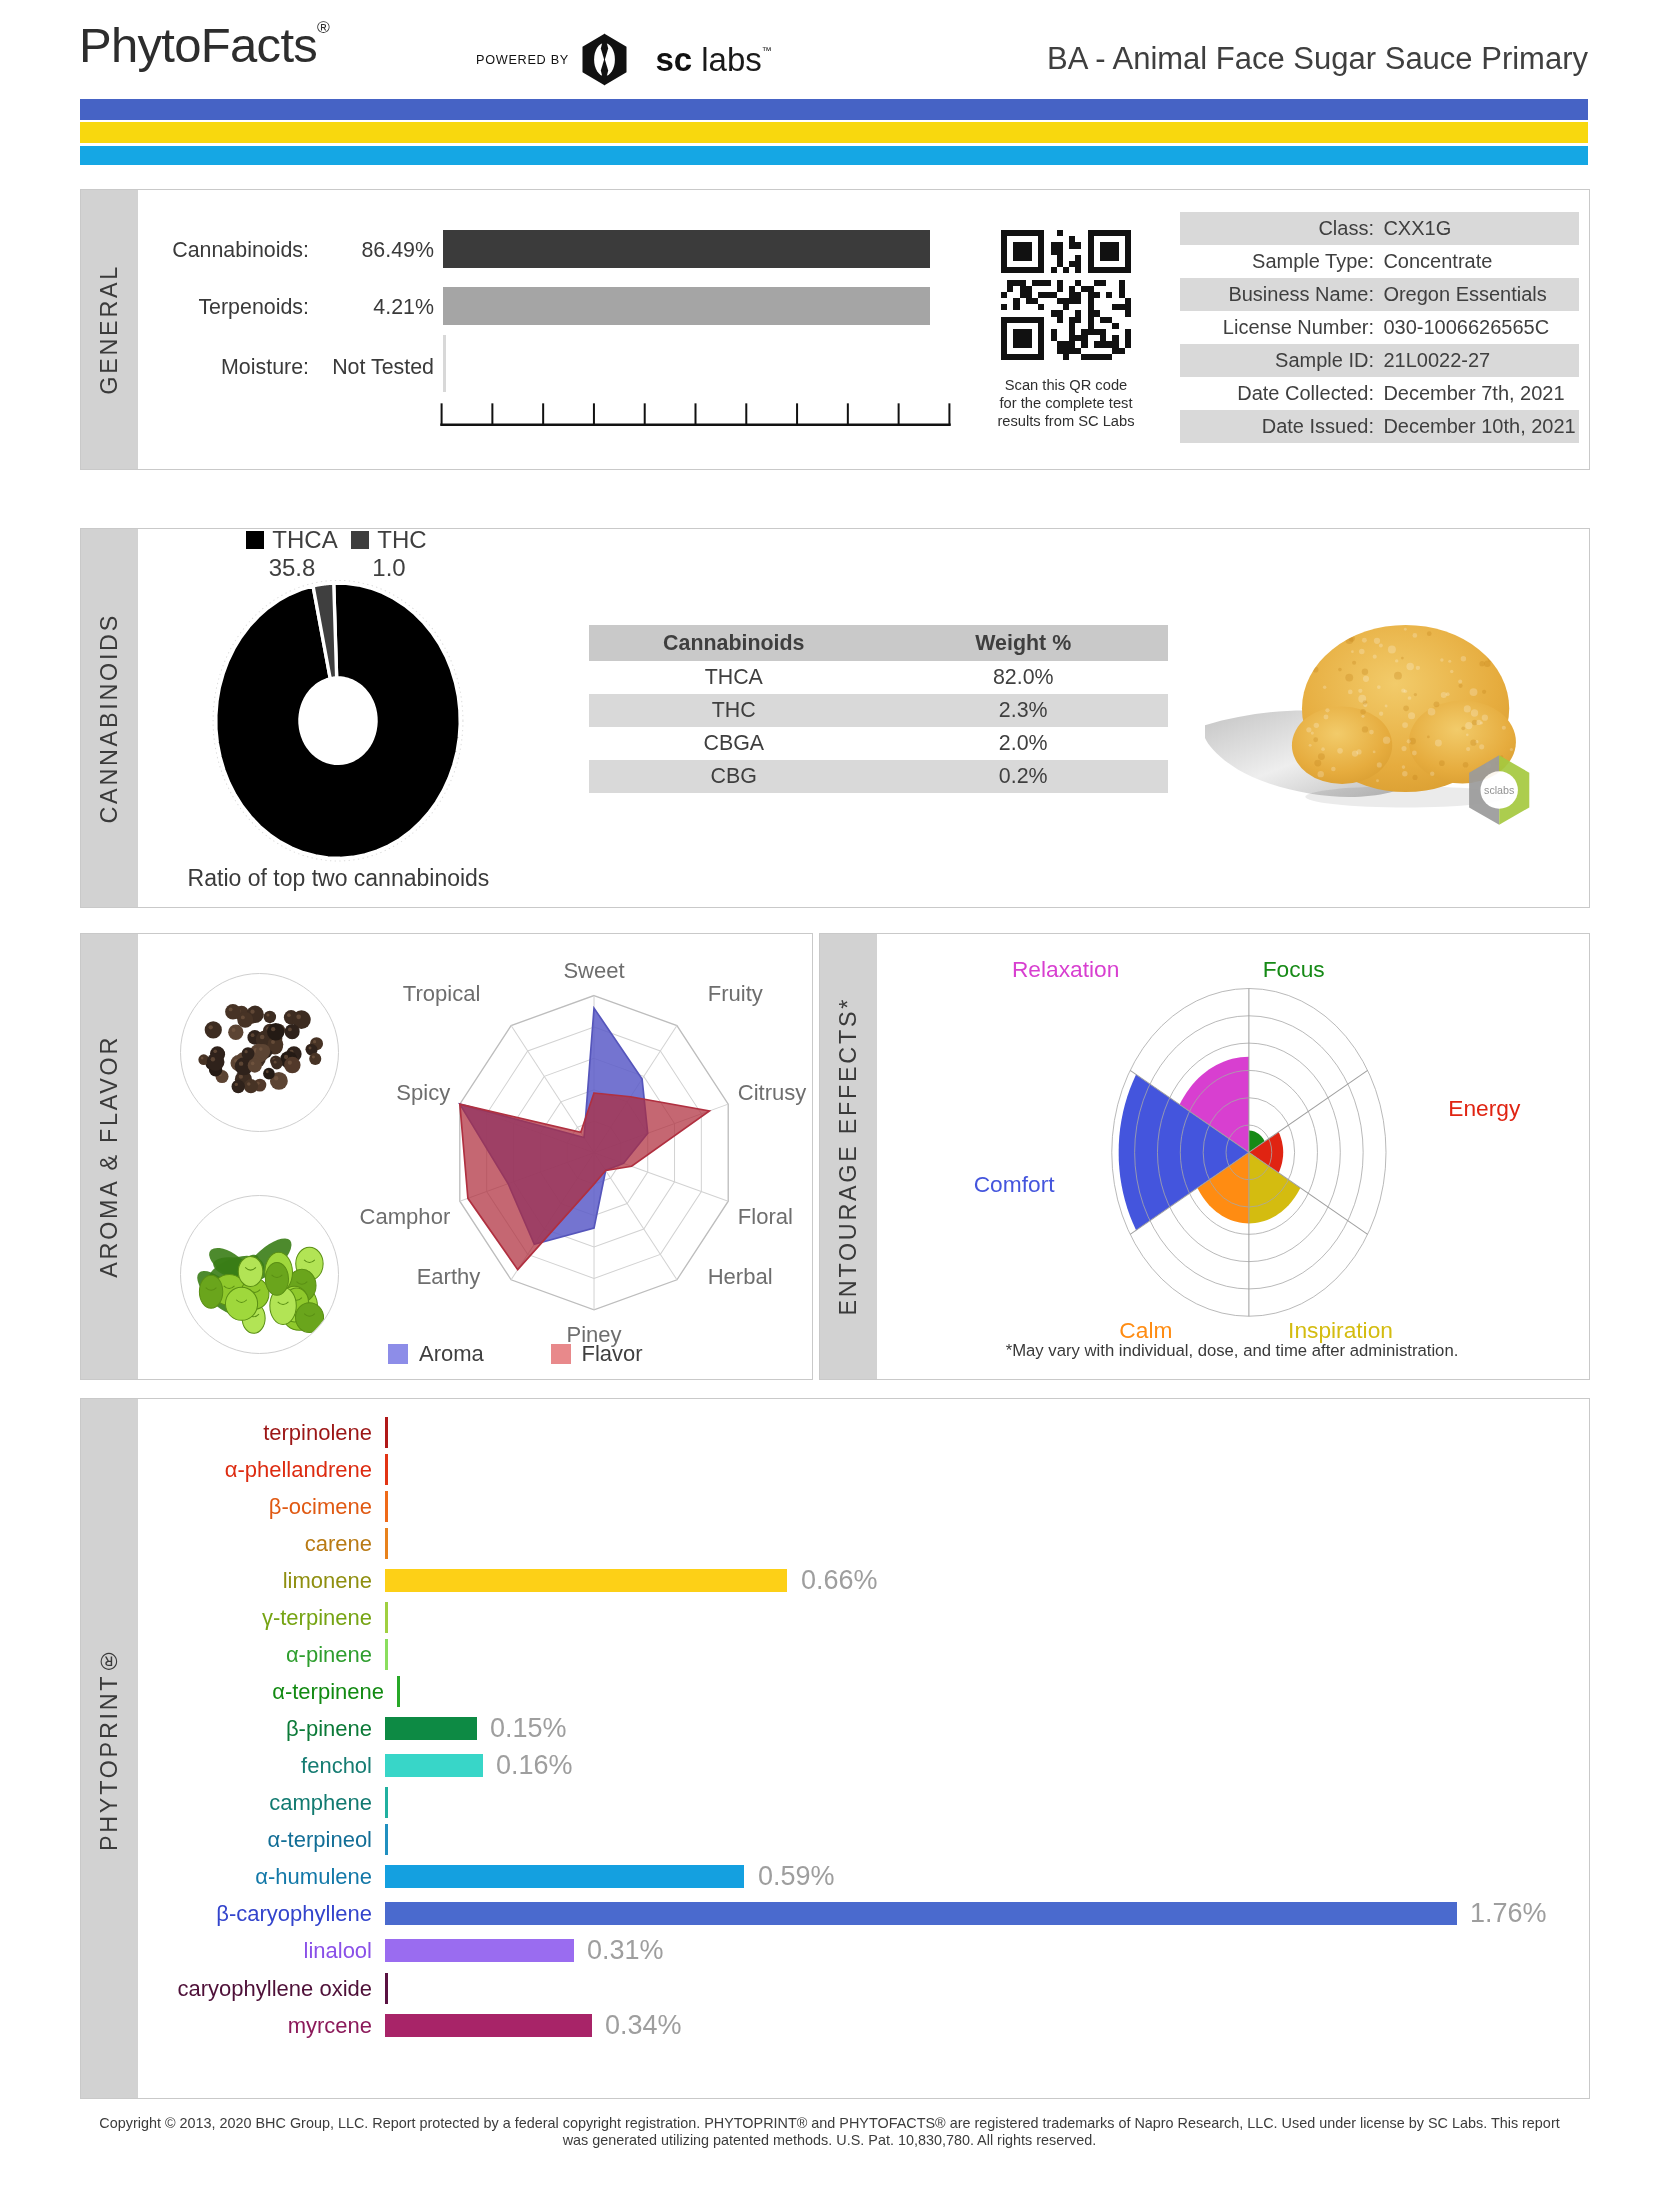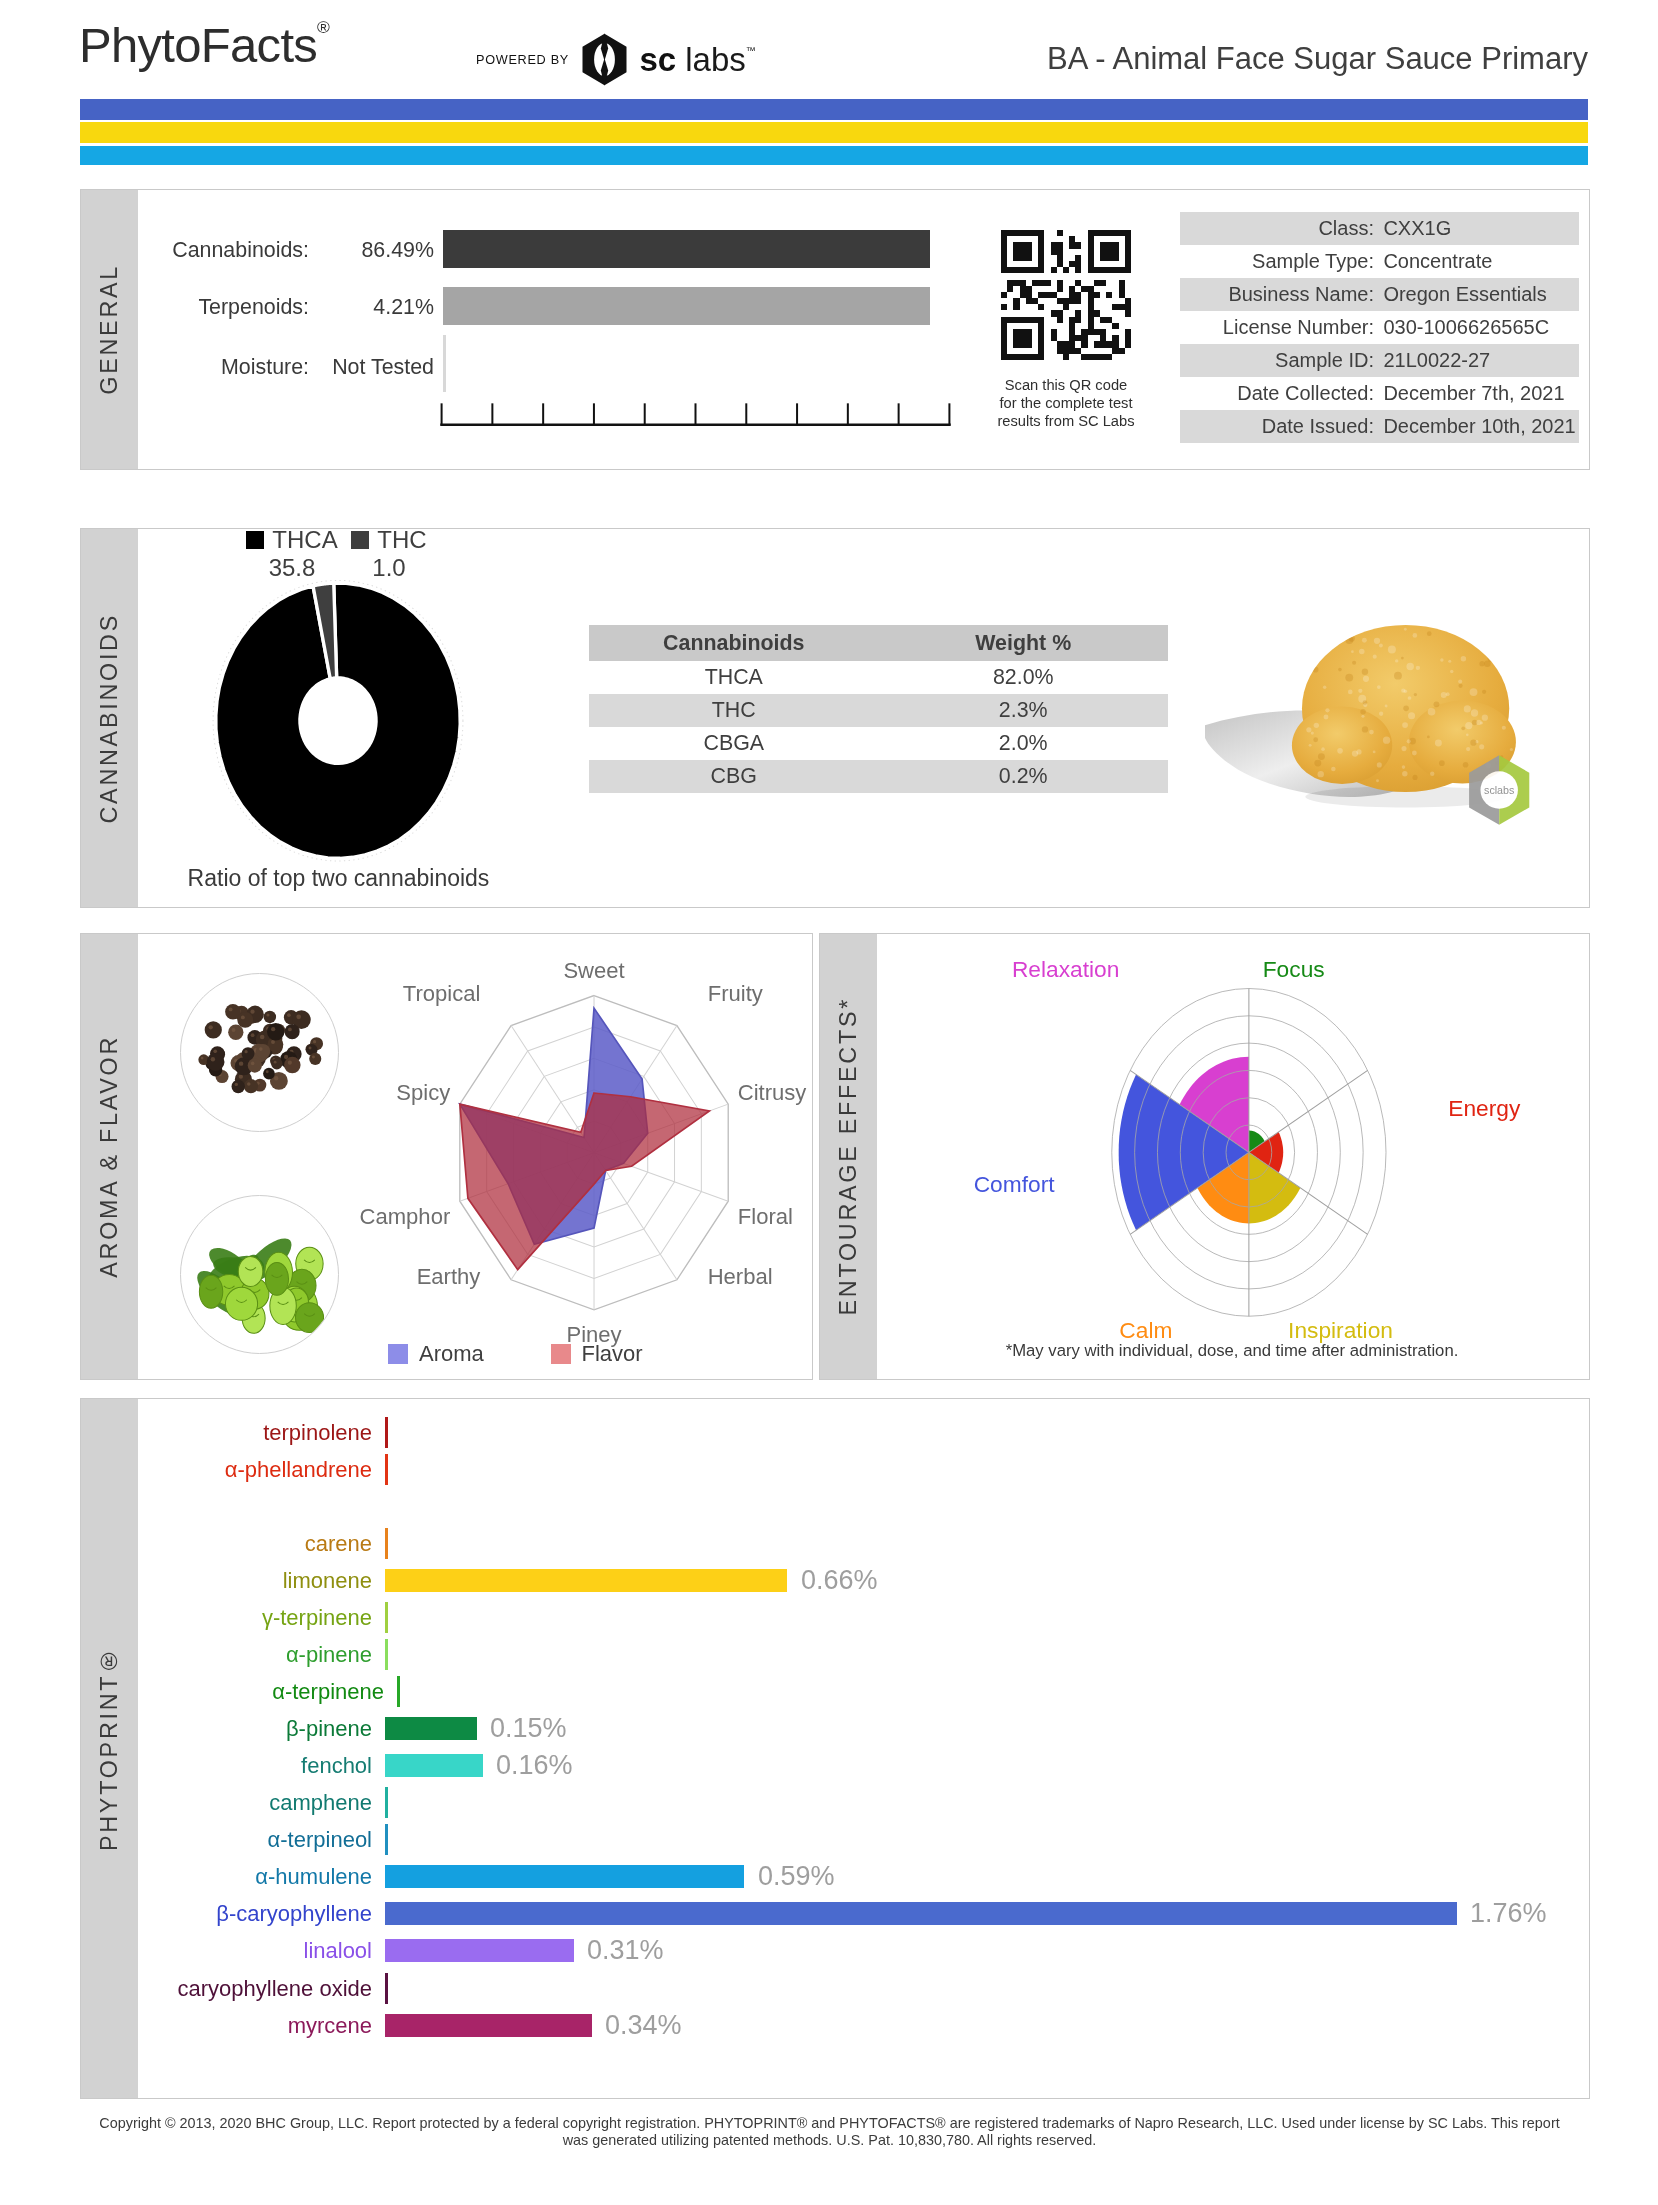--- a/index.html
+++ b/index.html
@@ -5,21 +5,21 @@
   html,body{margin:0;padding:0;background:#fff;}
   .page{position:relative;width:1658px;height:2205px;background:#fff;font-family:"Liberation Sans",sans-serif;overflow:hidden;color:#3a3a3a;}
   .box{position:absolute;border:1.3px solid #c9c9c9;background:#fff;}
   .vstrip{position:absolute;left:0;top:0;bottom:0;width:57px;background:#d2d2d2;display:flex;align-items:center;justify-content:center;}
   .vstrip span{writing-mode:vertical-rl;transform:rotate(180deg);font-size:23.4px;letter-spacing:2.7px;color:#3a3a3a;white-space:nowrap;}
   .stripe{position:absolute;left:80px;width:1508px;}
   .brand{position:absolute;left:79px;top:17.4px;font-size:49px;font-weight:500;letter-spacing:-0.7px;color:#2d2d2d;}
   .brand sup{font-size:17.4px;vertical-align:29px;}
   .powered{position:absolute;left:476px;top:32px;display:flex;align-items:center;gap:10.7px;}
   .powered .pb{font-size:12.7px;letter-spacing:0.7px;color:#111;font-weight:400;}
-  .sclabs{font-size:33px;color:#111;}
+  .sclabs{font-size:33px;color:#111;margin-left:16px;}
   .sclabs b{font-weight:700;}
   .sclabs .lite{font-weight:400;color:#1a1a1a;}
   .sclabs sup{font-size:10px;vertical-align:17.4px;}
   .title{position:absolute;right:70px;top:41px;font-size:31px;font-weight:400;color:#3f3f3f;}
   .statlabel{position:absolute;font-size:21.4px;color:#3a3a3a;text-align:right;}
   .statvalue{position:absolute;font-size:21.4px;color:#3a3a3a;text-align:right;}
   .bar{position:absolute;height:38px;}
   .qrcap{position:absolute;text-align:center;font-size:14.7px;line-height:18px;color:#2f2f2f;}
   .info-table{position:absolute;}
   .info-row{display:flex;width:399px;height:33px;align-items:center;font-size:20px;}
@@ -706,20 +706,24 @@
       </div>
     <div id="terp-rows" style="position:absolute;left:0;top:0;width:1508px;height:699px;">
         <div class="trow" style="left: 0px; top: 14.7px; width: 1508px;">
           <div class="tlabel" style="color: rgb(156, 22, 22);">terpinolene</div>
           <div class="ttick" style="background: rgb(176, 24, 24);"></div>
         </div>
         <div class="trow" style="left: 0px; top: 52px; width: 1508px; text-decoration: underline;">
           <div class="tlabel" style="color: rgb(221, 43, 16);">α-phellandrene</div>
           <div class="ttick" style="background: rgb(226, 52, 20);"></div>
         </div>
+        <div class="trow" style="left: 0px; top: 89px; width: 1508px;">
+          <div class="tlabel" style="color: rgb(224, 89, 18);">β-ocimene</div>
+          <div class="ttick" style="background: rgb(239, 106, 24);"></div>
+        </div>
         <div class="trow" style="left: 0px; top: 126px; width: 1508px;">
           <div class="tlabel" style="color: rgb(185, 122, 20);">carene</div>
           <div class="ttick" style="background: rgb(232, 130, 28);"></div>
         </div>
         <div class="trow" style="left: 0px; top: 163px; width: 1508px;">
           <div class="tlabel" style="color: rgb(143, 143, 16);">limonene</div>
           <div class="tbar" style="width: 402px; background: rgb(253, 208, 23);"></div>
           <div class="tval" style="left: 720px;">0.66%</div>
         </div>
         <div class="trow" style="left: 0px; top: 200px; width: 1508px;">

